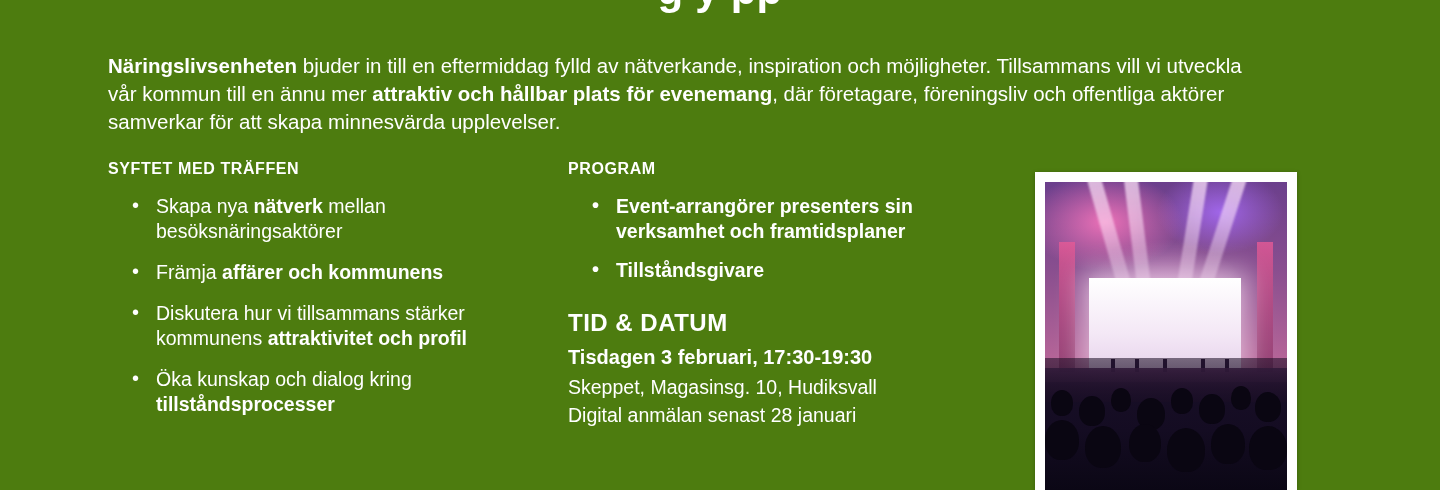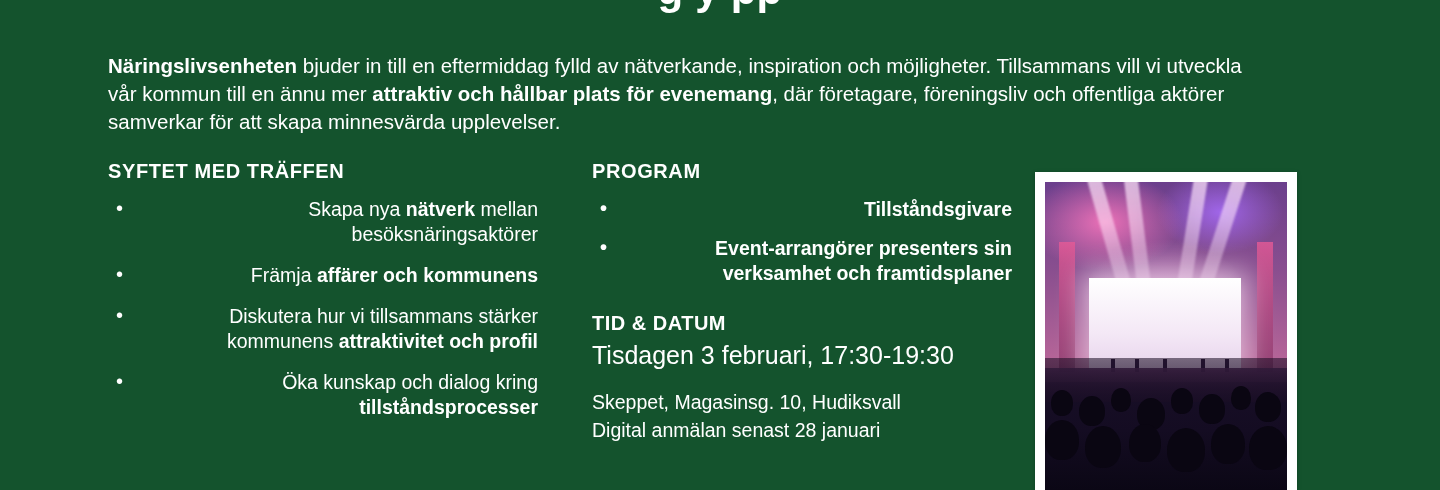--- a/index.html
+++ b/index.html
@@ -12,21 +12,21 @@
     overflow: hidden;
     background: #106a80;
     font-family: "Liberation Sans", sans-serif;
     color: #ffffff;
     position: relative;
   }
   .page {
     position: relative;
     width: 1440px;
     height: 490px;
-    background: #14532d;
+    background: #4d7c0f;
   }
   .title-strip {
     position: absolute;
     left: 0; top: 0;
     width: 1440px;
     height: 22px;
     overflow: hidden;
   }
   .title-strip .title-text {
     position: absolute;
@@ -51,36 +51,35 @@
   .intro b { font-weight: bold; }
 
   .col-left {
     position: absolute;
     left: 108px;
     top: 160px;
     width: 430px;
   }
   .col-mid {
     position: absolute;
-    left: 592px;
+    left: 568px;
     top: 160px;
     width: 420px;
   }
   .heading {
-    font-size: 20px;
+    font-size: 16px;
     font-weight: bold;
     letter-spacing: 0.6px;
     margin: 0 0 14px 0;
     color: #ffffff;
   }
   ul.bullets {
     list-style: none;
-    margin: 0;
+    margin: 16px;
     padding: 0;
-    text-align: right;
   }
   ul.bullets li {
     position: relative;
     padding-left: 32px;
     margin-bottom: 16px;
     font-size: 19.5px;
     line-height: 25px;
   }
   ul.bullets li::before {
     content: "•";
@@ -89,30 +88,30 @@
     top: -1px;
     font-size: 20px;
     color: #ffffff;
   }
   ul.bullets li b { font-weight: bold; }
   .col-mid ul.bullets li {
     font-weight: bold;
     margin-bottom: 14px;
   }
   .subhead {
-    font-size: 20px;
+    font-size: 24px;
     font-weight: bold;
     letter-spacing: 0.5px;
     margin: 26px 0 6px 0;
   }
   .when-line {
-    font-size: 25px;
-    font-weight: normal;
+    font-size: 20px;
+    font-weight: bold;
     line-height: 28px;
-    margin-bottom: 19px;
+    margin-bottom: 2px;
   }
   .info-line {
     font-size: 19.5px;
     line-height: 28px;
     font-weight: normal;
   }
   .photo-frame {
     position: absolute;
     left: 1035px;
     top: 172px;
@@ -212,22 +211,22 @@
       <li><span>Skapa nya </span><b>nätverk</b><span> mellan besöksnäringsaktörer</span></li>
       <li><span>Främja </span><b>affärer och kommunens</b><span></span></li>
       <li><span>Diskutera hur vi tillsammans stärker kommunens </span><b>attraktivitet och profil</b><span></span></li>
       <li><span>Öka kunskap och dialog kring </span><b>tillståndsprocesser</b><span></span></li>
     </ul>
   </div>
 
   <div class="col-mid">
     <div class="heading">PROGRAM</div>
     <ul class="bullets">
+      <li>Event-arrangörer presenters sin verksamhet och framtidsplaner</li>
       <li>Tillståndsgivare</li>
-      <li>Event-arrangörer presenters sin verksamhet och framtidsplaner</li>
     </ul>
     <div class="subhead">TID &amp; DATUM</div>
     <div class="when-line">Tisdagen 3 februari, 17:30-19:30</div>
     <div class="info-line">Skeppet, Magasinsg. 10, Hudiksvall</div>
     <div class="info-line">Digital anmälan senast 28 januari</div>
   </div>
 
   <div class="photo-frame">
     <div class="photo">
       <div class="ph-sky"></div>

